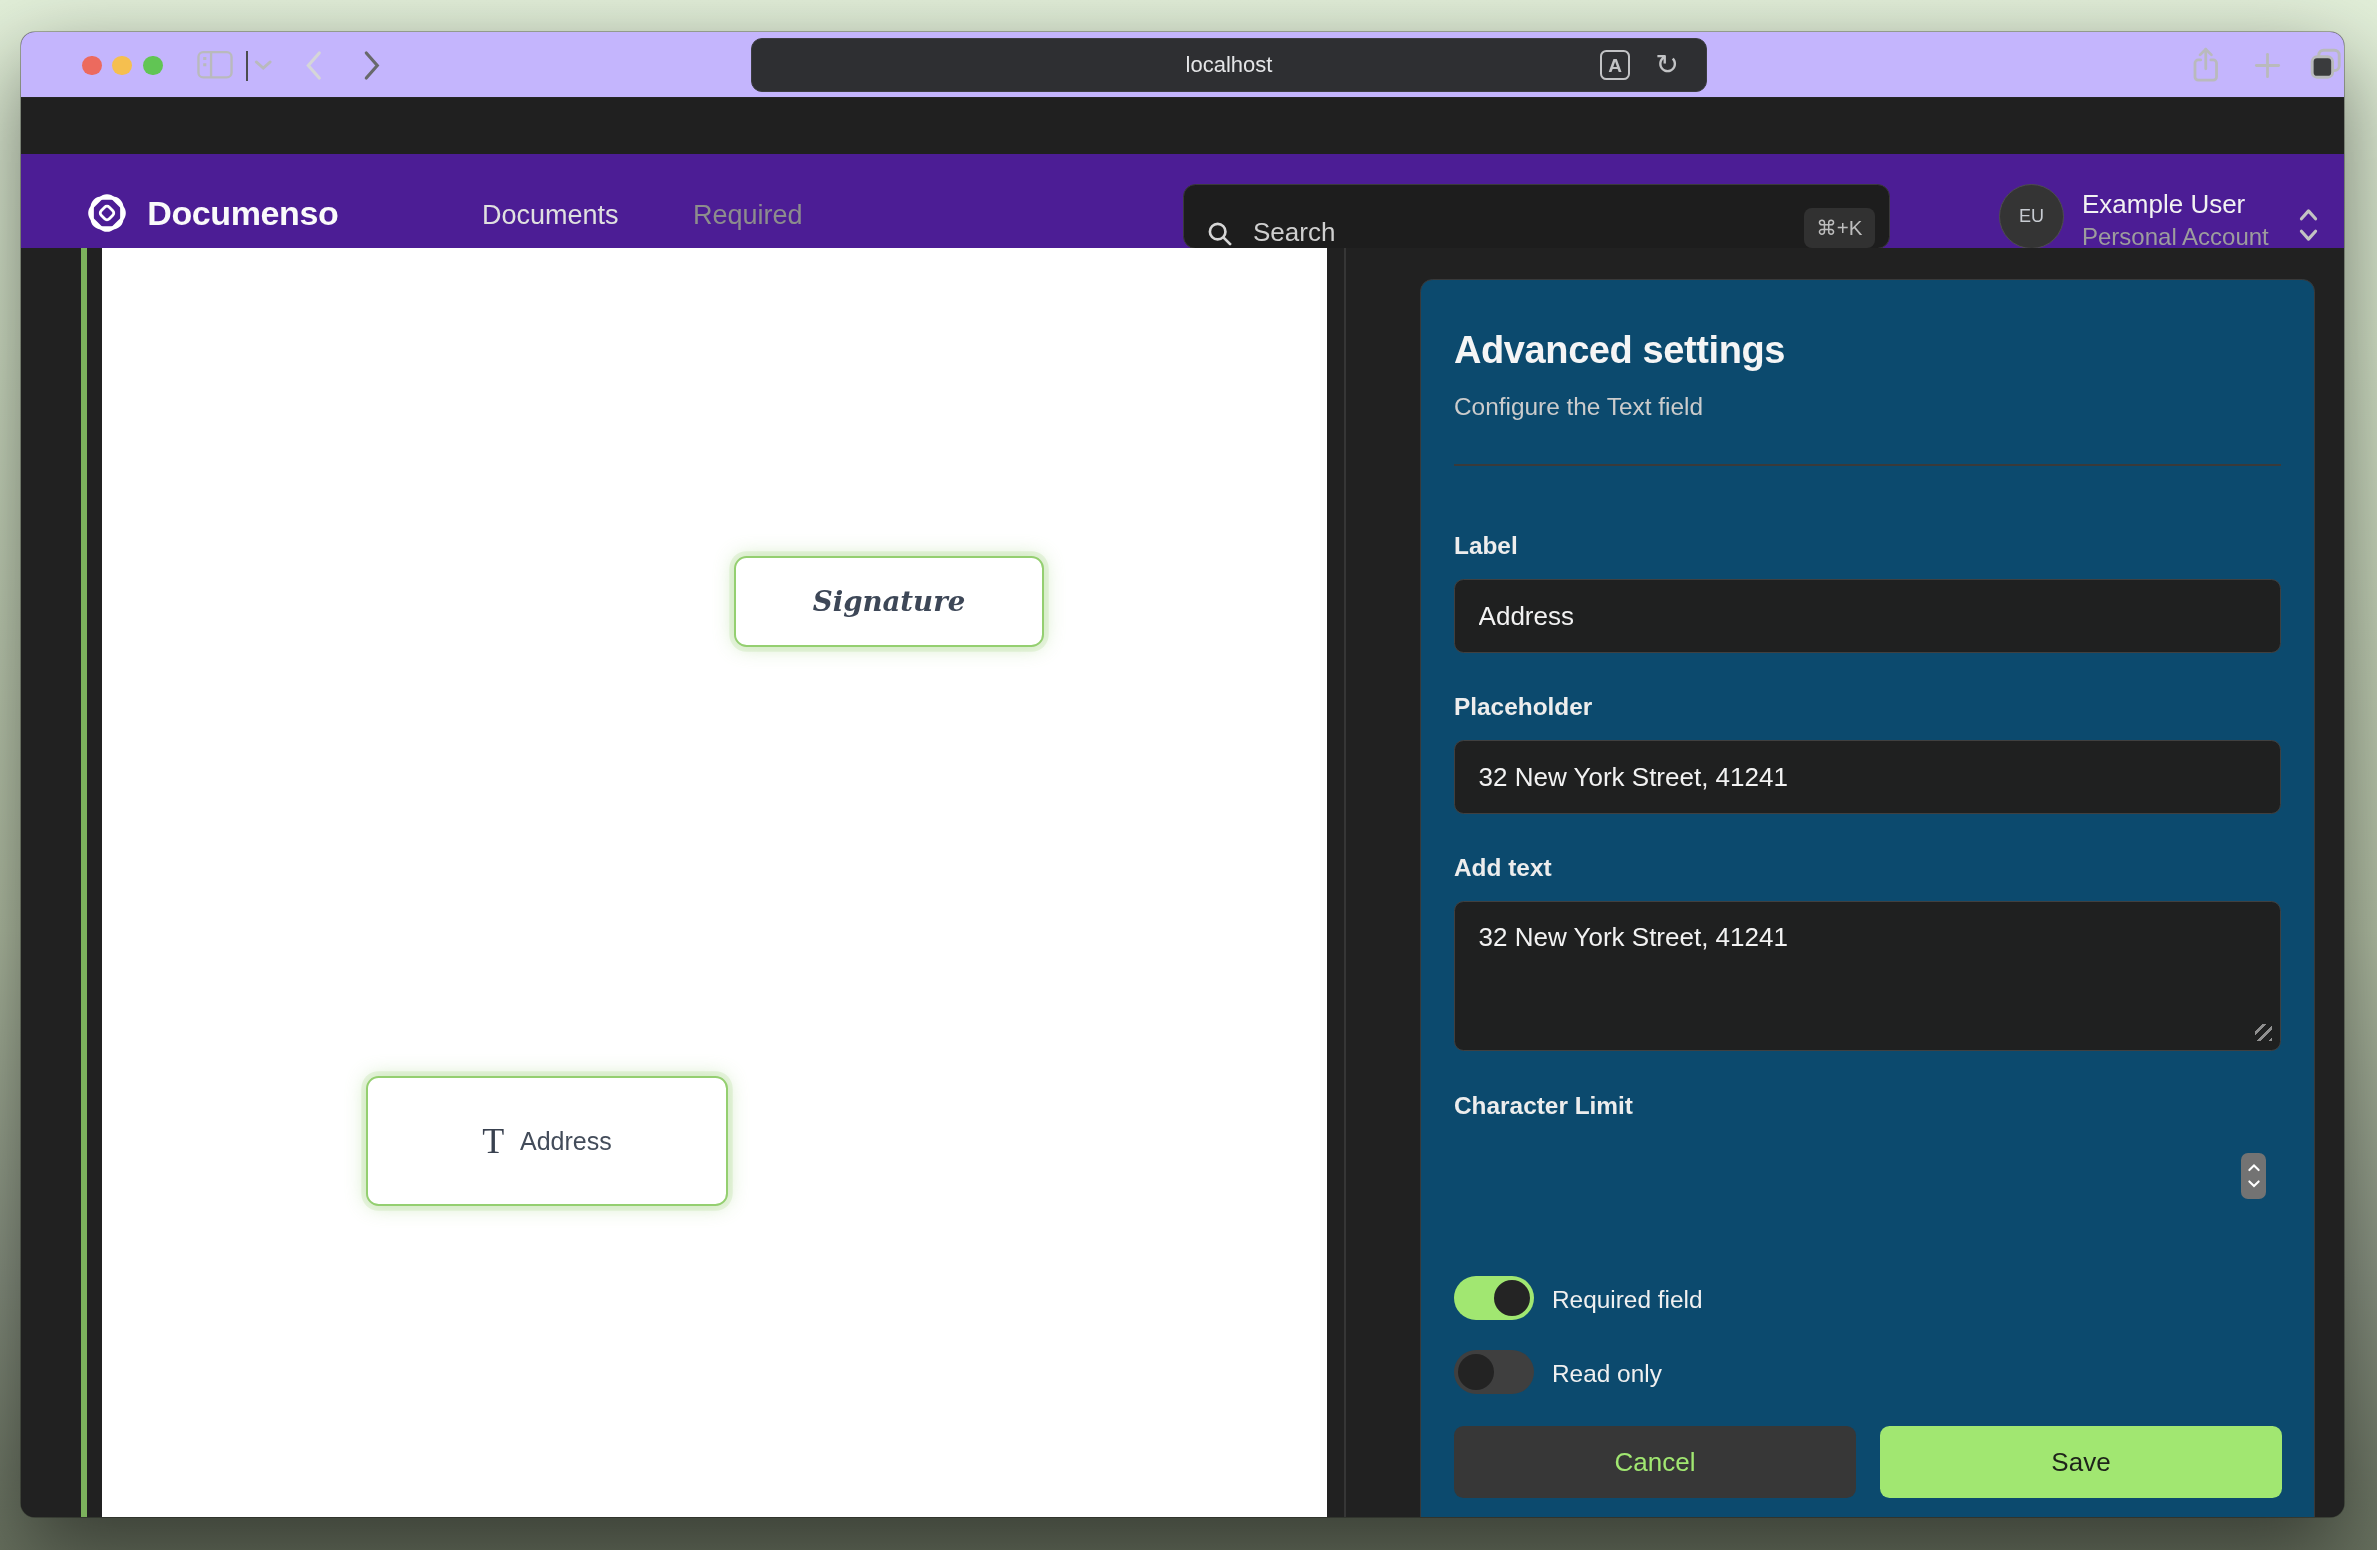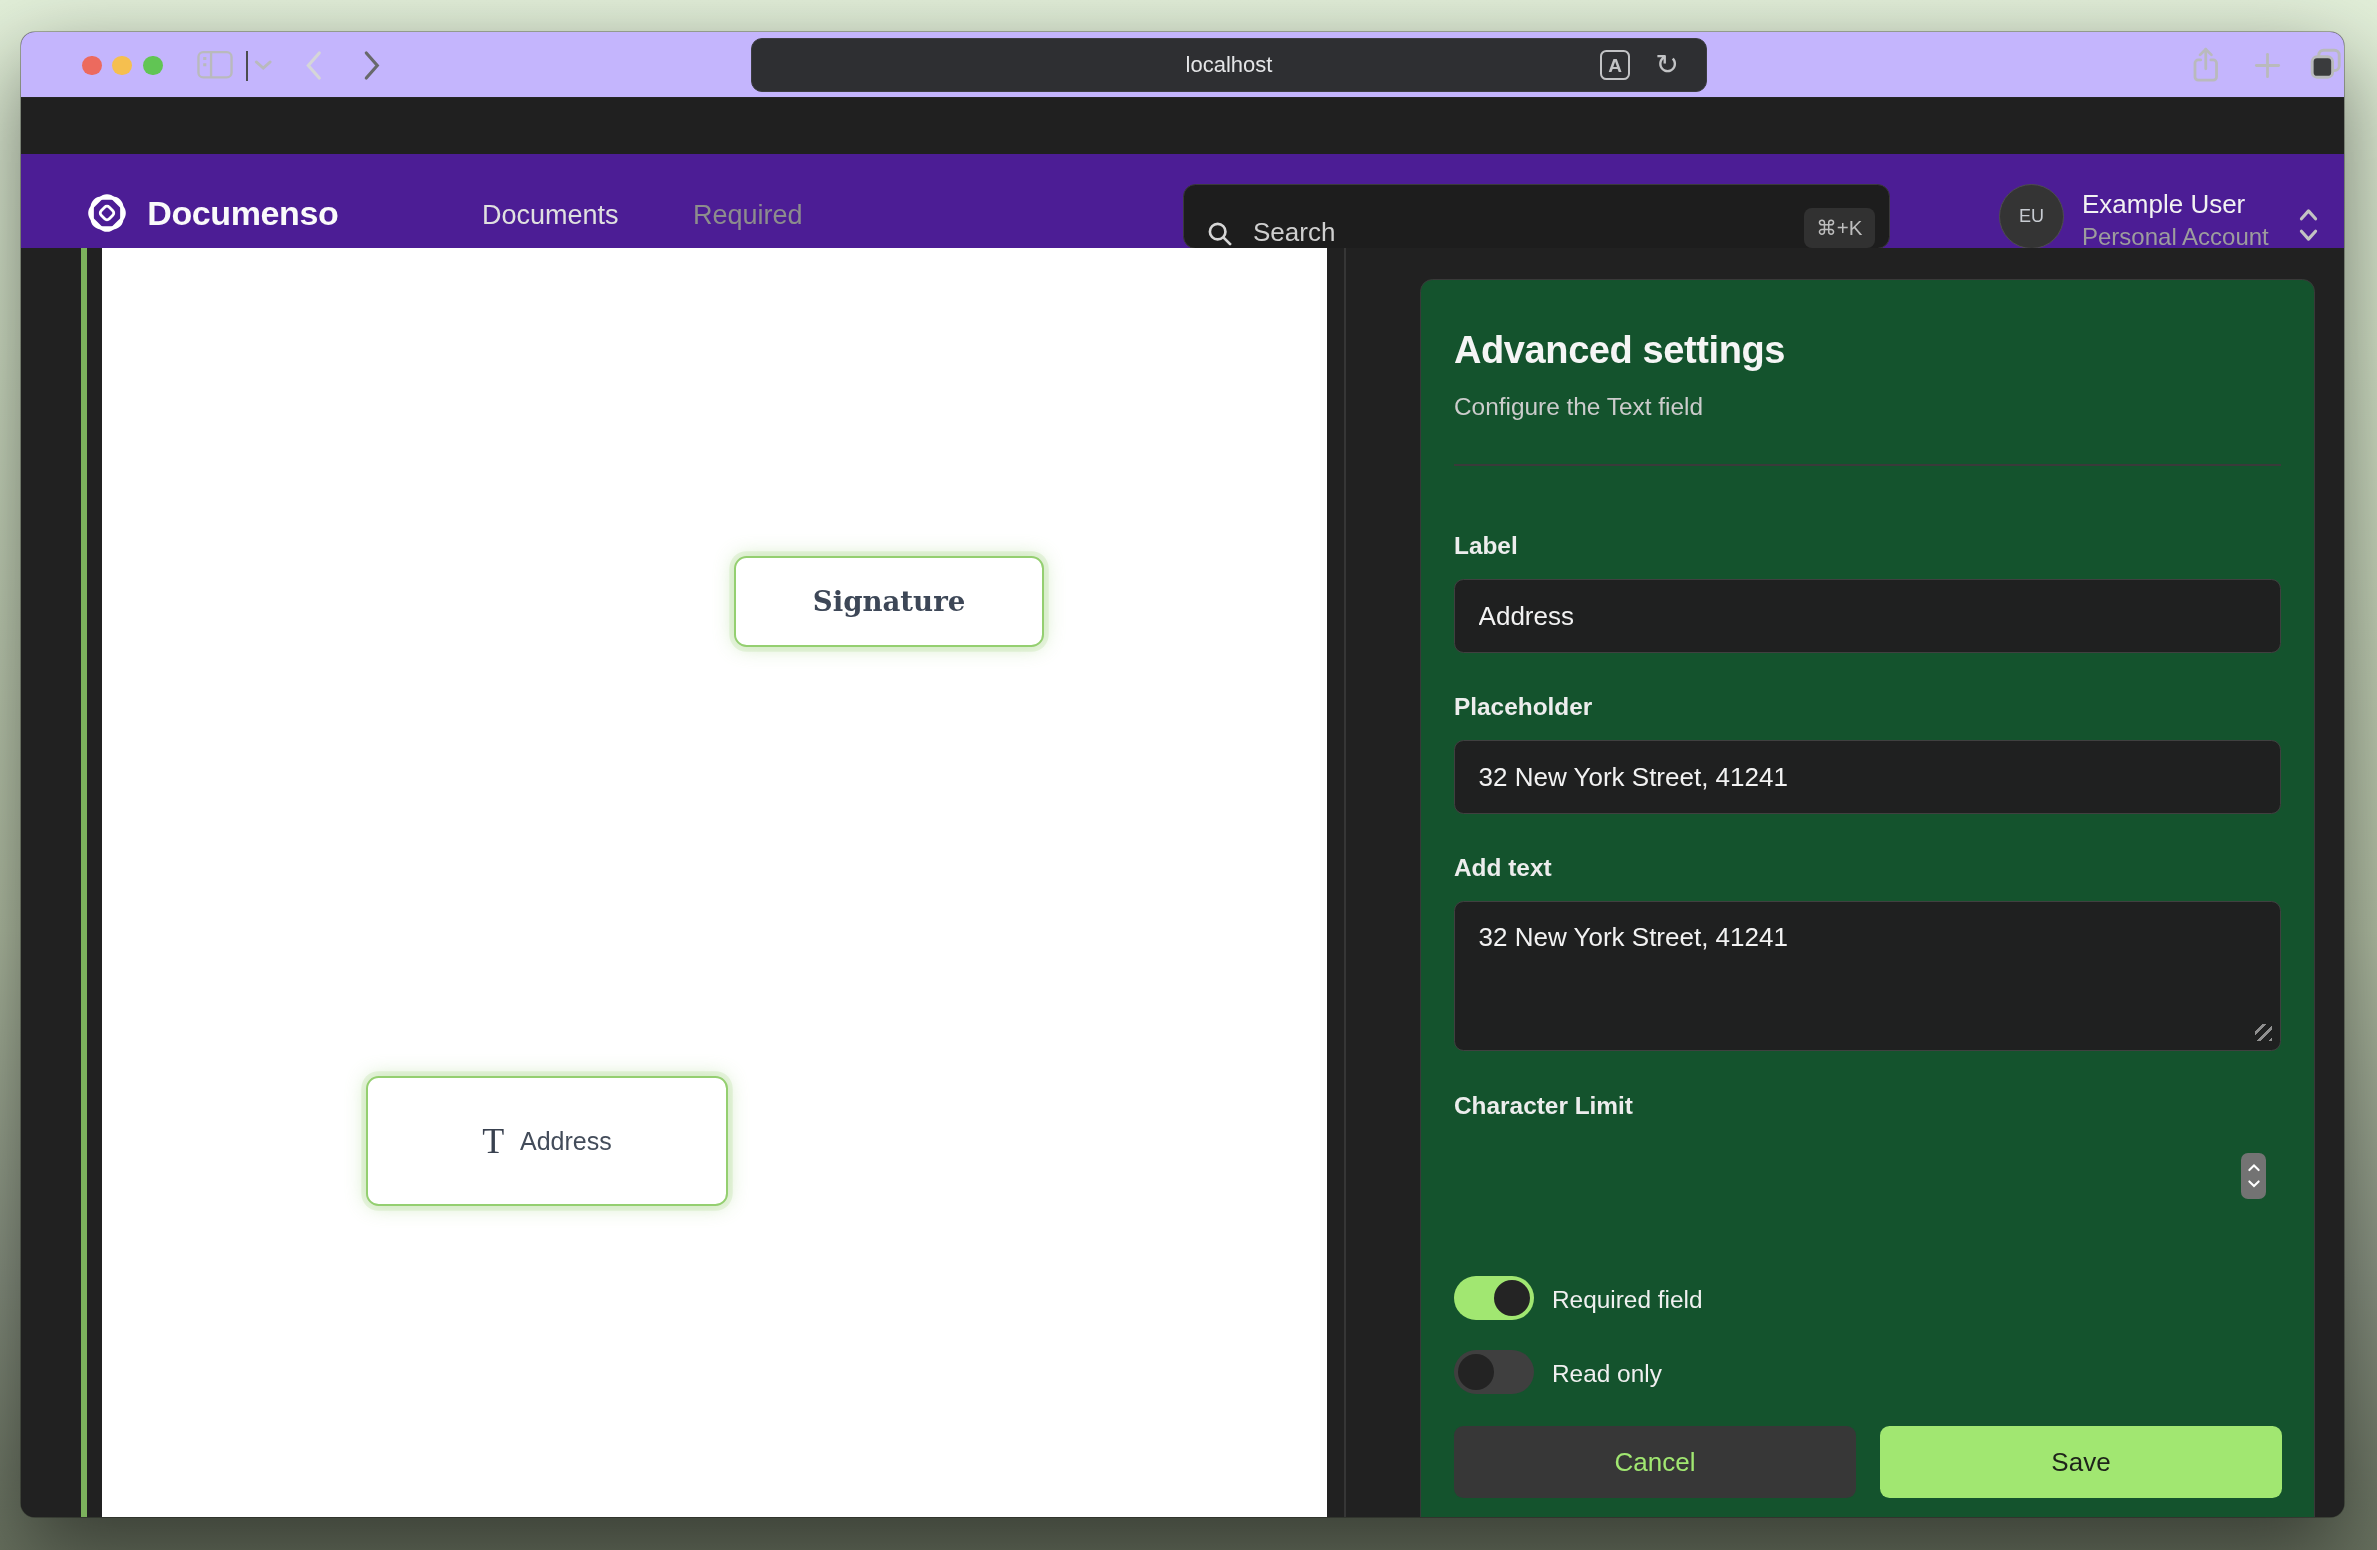--- a/index.html
+++ b/index.html
@@ -49,28 +49,28 @@
   
   #content { left:0; top:216px; width:100%; height:1269px; background:#212121; }
   #green-line { left:60px; top:0; width:5.5px; height:100%; background:#7cb25c; }
   #doc-page { left:81px; top:0; width:1225px; height:1269px; background:#ffffff; }
   #content-divider { left:1323px; top:0; width:2.4px; height:100%; background:#363636; }
 
   .doc-field { background:#fff; border:2.4px solid #94cf70; border-radius:12.6px;
                box-shadow:0 0 0 4.7px rgba(148,207,112,.18), 0 0 20.5px rgba(148,207,112,.45);
                display:flex; align-items:center; justify-content:center; }
   #signature-field { left:632px; top:308px; width:310px; height:91px; }
-  #signature-label { font-family:"DejaVu Serif","Liberation Serif",serif; 
+  #signature-label { font-family:"DejaVu Serif","Liberation Serif",serif; font-style:italic;
                      font-weight:600; font-size:27.6px; color:#3d4757; }
   #address-field { left:264px; top:828px; width:362px; height:130px; gap:15.8px; }
   #address-icon { font-family:"Liberation Serif","DejaVu Serif",serif; font-size:36px; color:#39414f; }
   #address-label { font-size:25px; color:#434c5a; }
 
   
-  #panel { left:1399px; top:31px; width:895px; height:1261px; background:#14532d;
+  #panel { left:1399px; top:31px; width:895px; height:1261px; background:#0c4a6e;
            border:1.6px solid #393939; border-radius:12.6px; }
   #panel-title { left:33px; top:49px; color:#f5f5f5; font-size:38px; font-weight:700; letter-spacing:-0.4px; }
   #panel-subtitle { left:33px; top:113px; color:#cccccc; font-size:24.4px; }
   #panel-divider { left:33px; top:184px; width:827px; height:1.6px; background:#3a3a3a; }
   .field-label { left:33px; color:#ededed; font-size:24.4px; font-weight:600; }
   .panel-input { position:absolute; left:33px; width:827px; height:74px; background:#1f2020;
                  border:1.6px solid #404040; border-radius:9.5px; color:#f2f2f2; font-size:26px;
                  font-family:inherit; padding:0 23.6px; outline:none;
                  -moz-appearance:textfield; appearance:textfield; }
   #lbl-label { top:252px; }   #input-label { top:299px; }

